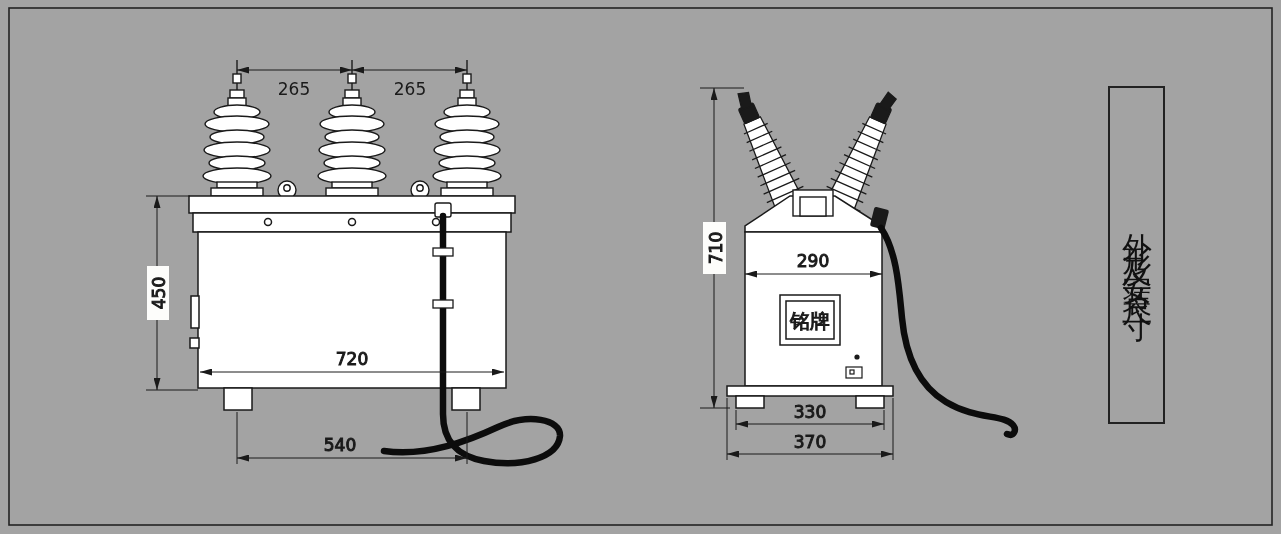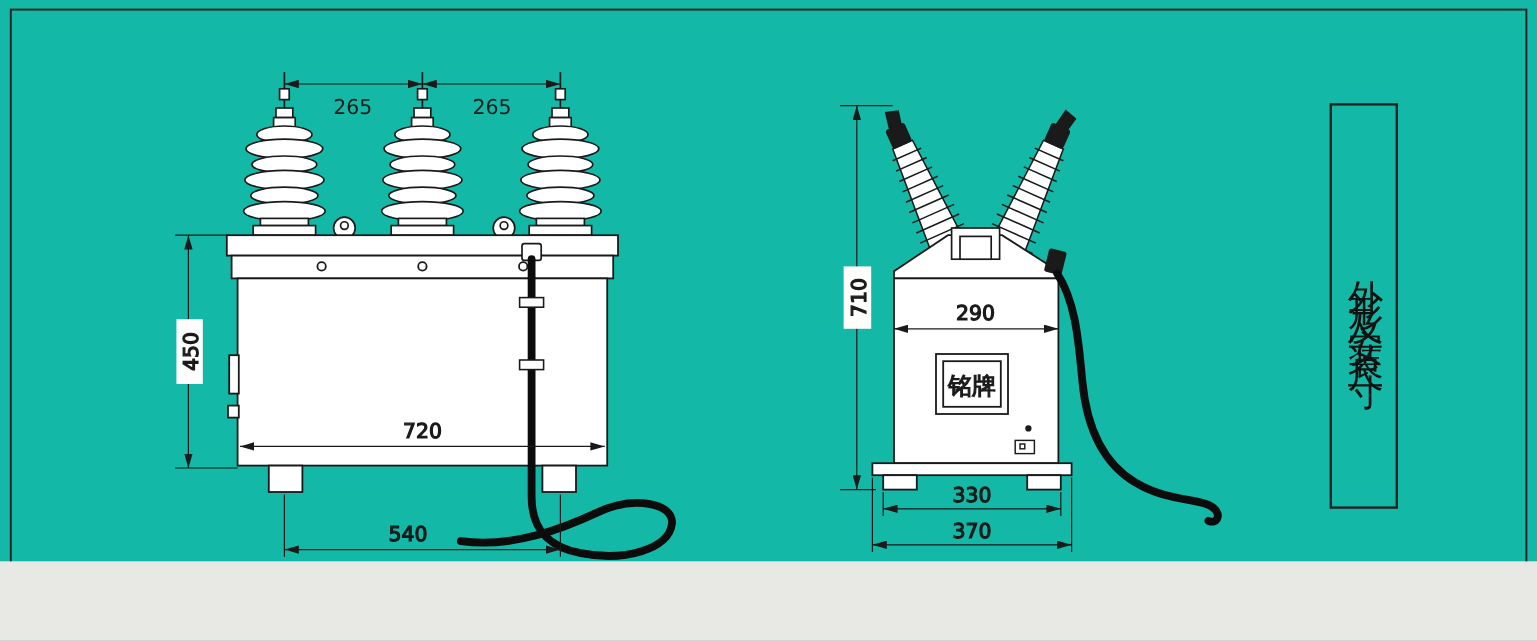--- a/index.html
+++ b/index.html
@@ -1,16 +1,16 @@
 <!DOCTYPE html>
 <html><head>
 <meta charset="utf-8">
 <style>
   html,body{margin:0;padding:0;background:#e8e8e4;}
-  #stage{position:relative;width:1281px;height:468px;background:#14b8a6;font-family:"DejaVu Sans","Liberation Sans",sans-serif;overflow:hidden;}
+  #stage{position:relative;width:1281px;height:534px;background:#a3a3a3;font-family:"DejaVu Sans","Liberation Sans",sans-serif;overflow:hidden;}
   #drawing{position:absolute;left:0;top:0;}
   .dim-text{font-size:17px;fill:#1a1a1a;}
   .plate-text{font-size:20px;fill:#1a1a1a;}
   #title-panel{
     position:absolute;left:1108px;top:86px;width:57px;height:338px;
     border:2px solid #222;box-sizing:border-box;
     display:flex;align-items:center;justify-content:center;
     writing-mode:vertical-rl;text-orientation:upright;
     font-size:30px;letter-spacing:13px;color:#111;
     font-family:"DejaVu Sans","Liberation Sans",sans-serif;

